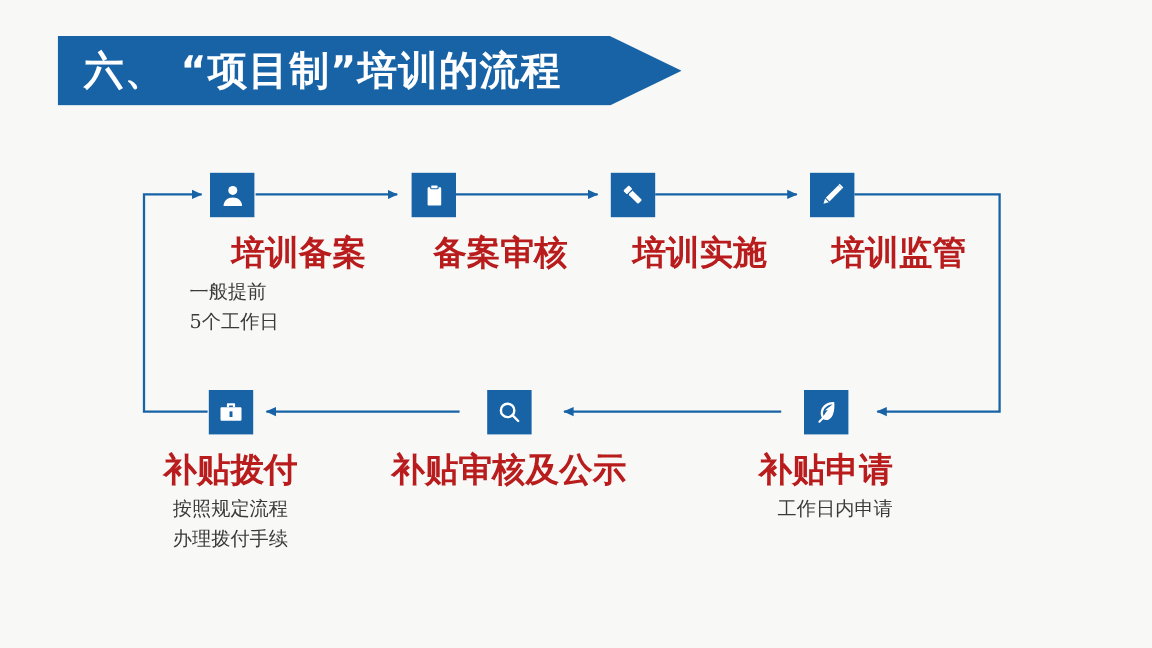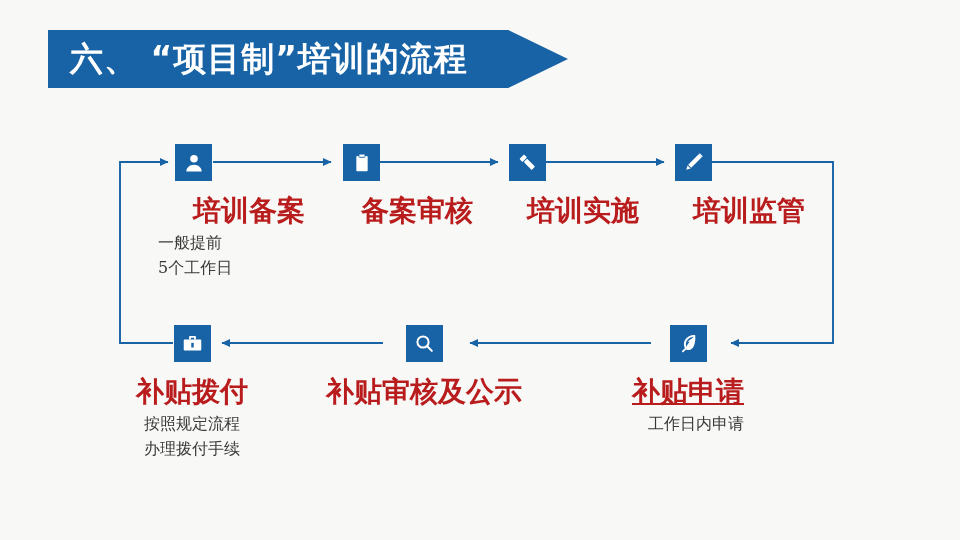--- a/index.html
+++ b/index.html
@@ -219,19 +219,19 @@
     <div class="node-desc ctr" style="left:24px;">
     </div>
   </div>
 
   <div class="node" style="left:670px;top:325px;">
     <div class="icon-box">
       <svg width="21" height="21" viewBox="0 0 24 24" fill="#ffffff">
         <path d="M19.6 2.4c-5.2-.5-11.3 2.6-12.6 8.3-.6 2.6 0 5 .9 6.6l-3.1 3.1c-.4.4-.4 1 0 1.4.4.4 1 .4 1.4 0l3-3c1.3.6 3.1.9 4.9.3 5.1-1.7 6.3-10.5 5.5-16.7zM9.6 15.6c-.6-1.2-.8-2.8-.4-4.4.9-3.9 5-6.5 8.9-6.8-2.4 2.2-5.5 4.2-7.4 5.9.9-.2 1.9-.3 2.8-.2-1.5 1.6-3 3.5-3.9 5.5z"></path>
       </svg>
     </div>
-    <div class="node-title ctr" style="left:18px;text-decoration:underline;">补贴申请</div>
+    <div class="node-title ctr" style="left:18px;">补贴申请</div>
     <div class="node-desc ctr" style="left:26px;">
       <div>工作日内申请</div>
     </div>
   </div>
 
 </div>
 
 </body></html>

